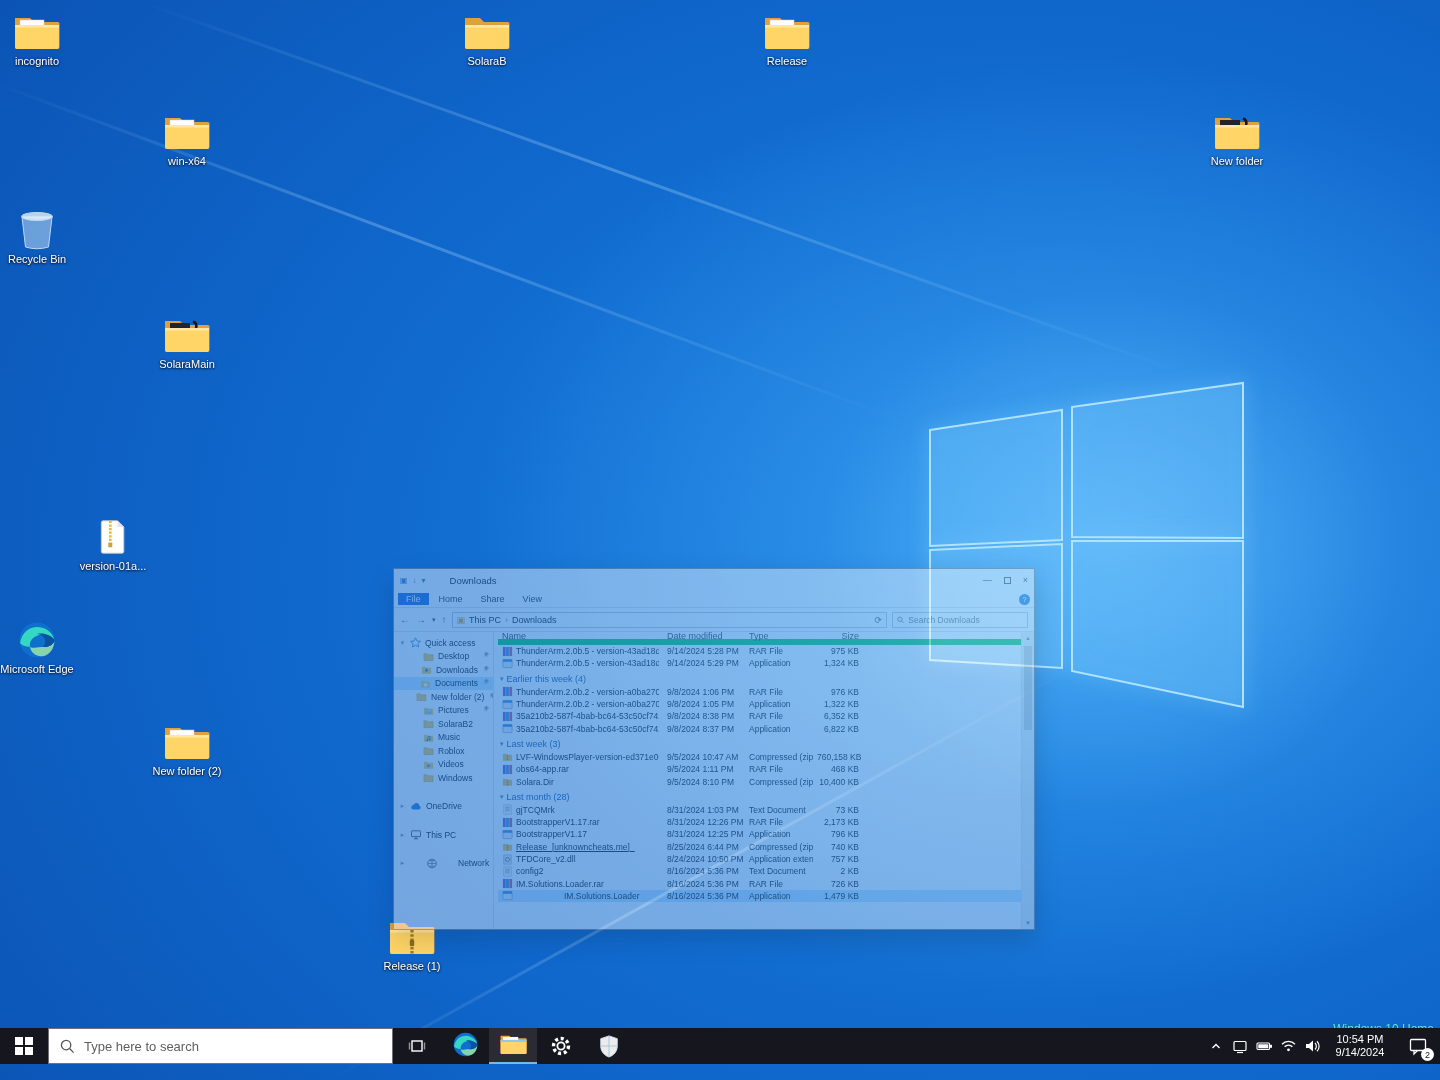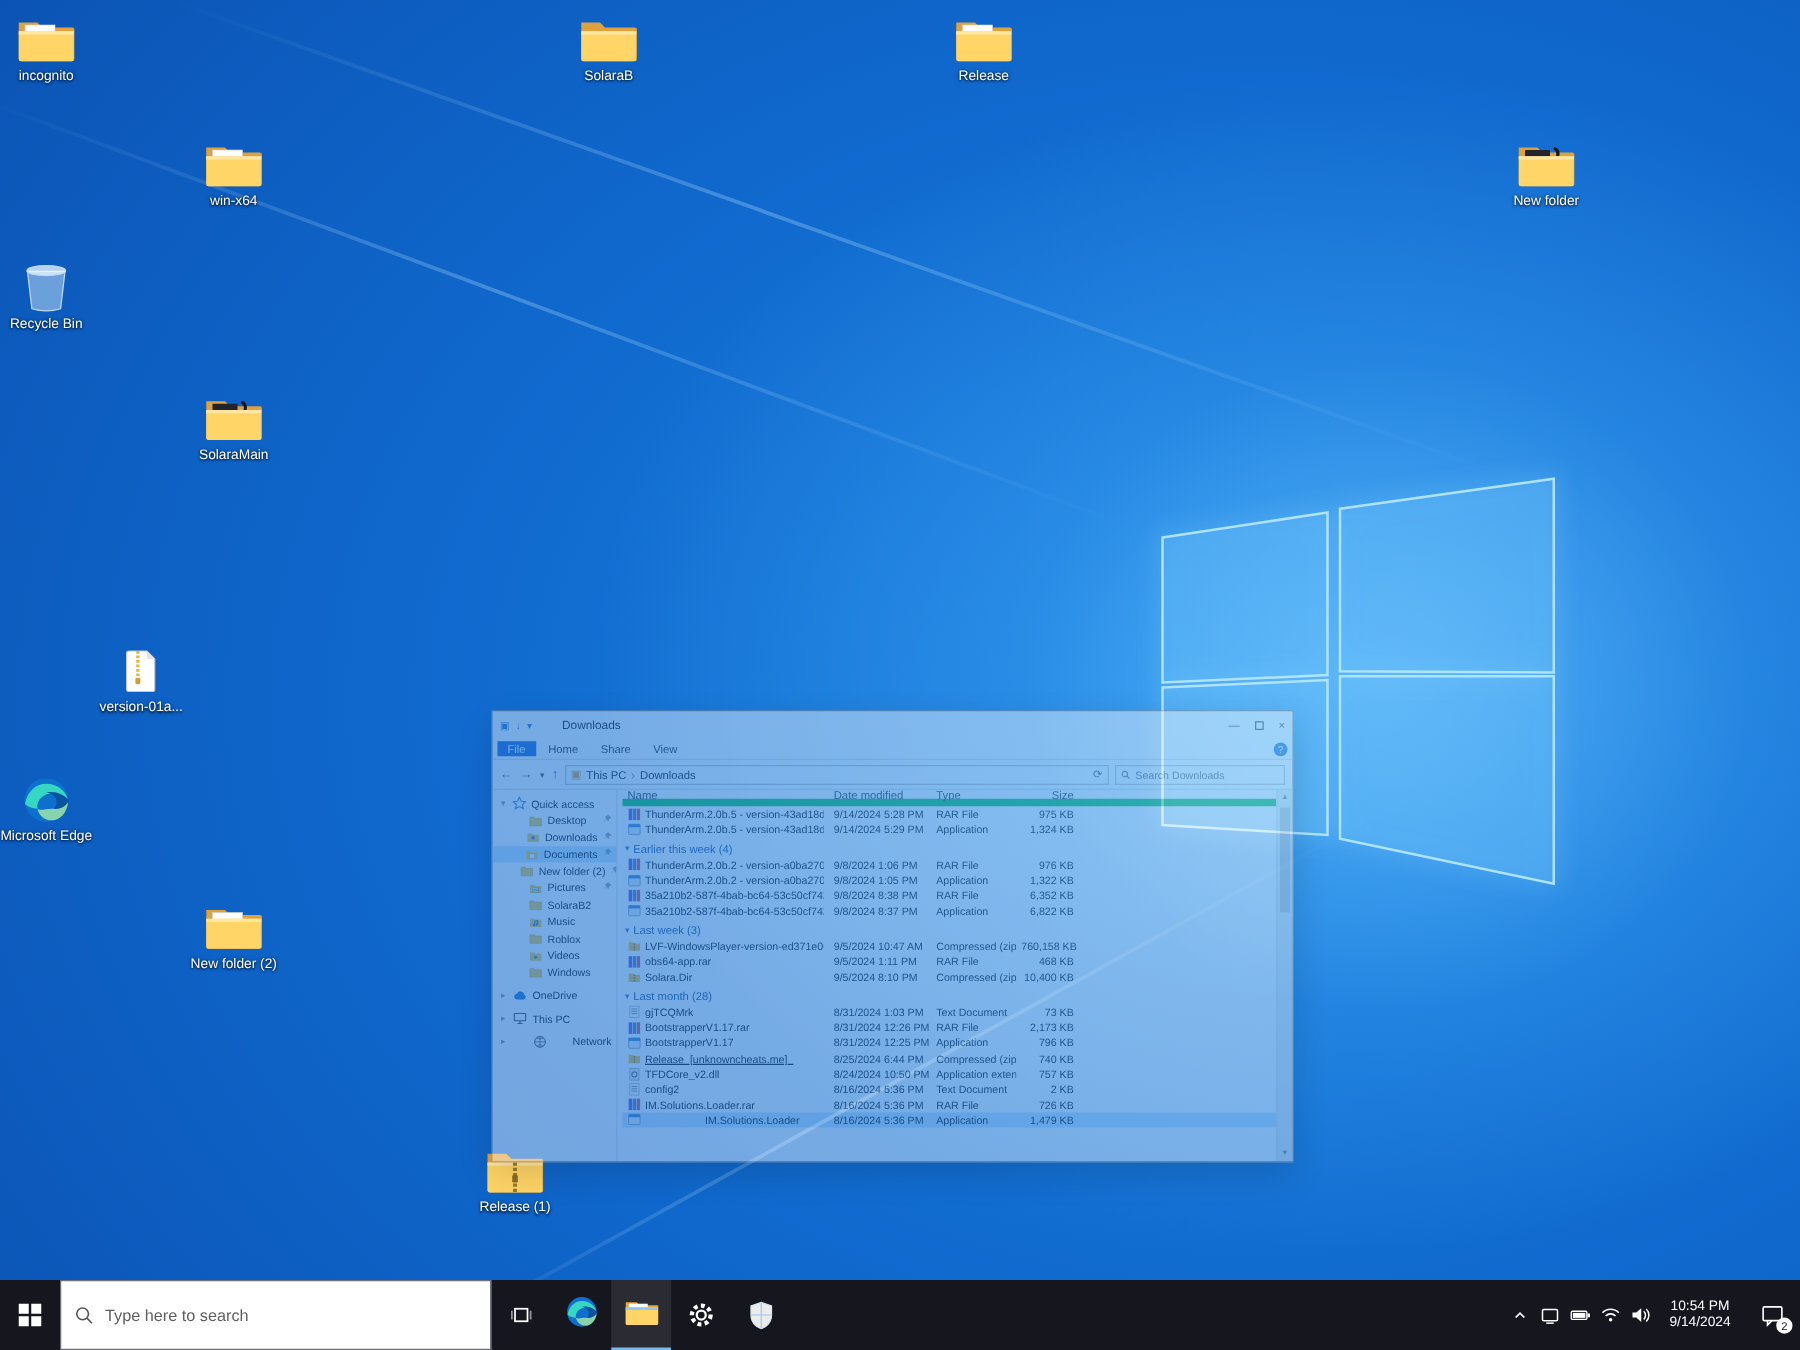--- a/index.html
+++ b/index.html
@@ -49,41 +49,41 @@
   .addr .sep{color:#888}
   .addr .refresh{margin-left:auto;color:#666}
   .searchbox{width:136px;height:16px;border:1px solid #c8c8c8;display:flex;align-items:center;padding:0 4px;gap:4px;background:#fff}
   .searchbox input{border:0;outline:0;width:100%;font-size:8.5px;color:#444;background:transparent;font-family:inherit}
   .ex-body{flex:1;display:flex;min-height:0}
   .ex-side{width:100px;border-right:1px solid #e4e4e4;padding-top:4px;overflow:hidden;flex:0 0 auto}
   .side-item{height:13.5px;display:flex;align-items:center;gap:4px;font-size:8.5px;color:#222;padding-right:3px;white-space:nowrap}
   .side-item.sel{background:#cce8ff}
   .side-item .chev{color:#999;font-size:7px;width:7px;text-align:center}
   .side-item .pin{margin-left:auto;opacity:.8}
-  .side-item.root{margin-top:5px}
+  .side-item.root{margin-top:15px}
   .side-item.root.first{margin-top:0}
   .ex-main{flex:1;position:relative;padding-left:4px;overflow:hidden}
   .colheads{height:13px;display:flex;align-items:center;border-bottom:6px solid #22c55e;color:#444}
   .ch{padding:0 4px;white-space:nowrap}
   .ch.c0{width:165px}.ch.c1{width:82px}.ch.c2{width:68px}.ch.c3{width:50px;text-align:right}
   .f-group{height:13px;display:flex;align-items:center;gap:3px;color:#2b5aa0;margin-top:3px;padding-left:2px}
   .f-group .gchev{font-size:7px;color:#5a7fb4}
   .f-row{height:12.3px;display:flex;align-items:center}
   .f-row.sel{background:#cce8ff}
   .fc{padding:0 4px;white-space:nowrap;overflow:hidden;font-size:8.5px;color:#222}
   .fc.name{width:165px;display:flex;gap:3px;align-items:center}
   .fc.date{width:82px}.fc.type{width:68px}.fc.size{width:50px;text-align:right;display:block}
   .fic{display:inline-flex;width:11px;height:11px;flex:0 0 auto}
   .ex-scroll{width:13px;background:#f0f0f0;border-left:1px solid #e6e6e6;position:relative;flex:0 0 auto}
   .ex-thumb{position:absolute;left:2px;right:2px;top:14px;height:84px;background:#cdcdcd}
   .scroll-arrow{position:absolute;left:0;right:0;height:12px;color:#8a8a8a;font-size:6px;text-align:center;line-height:12px}
   .scroll-arrow.up{top:0}.scroll-arrow.down{bottom:0}
 
   
-  .taskbar{position:absolute;left:0;bottom:0;width:1440px;height:56px;background:#16161f;display:flex;align-items:stretch;z-index:10}
+  .taskbar{position:absolute;left:0;bottom:16px;width:1440px;height:36px;background:#16161f;display:flex;align-items:stretch;z-index:10}
   .tb-btn{width:48px;display:flex;align-items:center;justify-content:center;cursor:pointer}
   .win-logo{display:grid;grid-template-columns:8px 8px;gap:1.5px}
   .win-logo i{background:#fff;width:8px;height:8px;display:block}
   .tb-search{width:345px;background:#fff;border:1px solid #70707a;display:flex;align-items:center;gap:9px;padding:0 11px;cursor:text}
   .tb-search .ph{color:#5f5f5f;font-size:13px}
   .tb-app{width:48px;display:flex;align-items:center;justify-content:center;cursor:pointer}
   .tb-app.open{background:rgba(255,255,255,.09);box-shadow:inset 0 -2px 0 #76b9ed}
   .tray{margin-left:auto;display:flex;align-items:center}
   .tray-icon{width:24px;height:40px;display:flex;align-items:center;justify-content:center;cursor:pointer}
   .tb-clock{width:72px;text-align:center;color:#fff;font-size:11px;line-height:13px;padding:0 2px;cursor:default;display:flex;flex-direction:column;justify-content:center}

